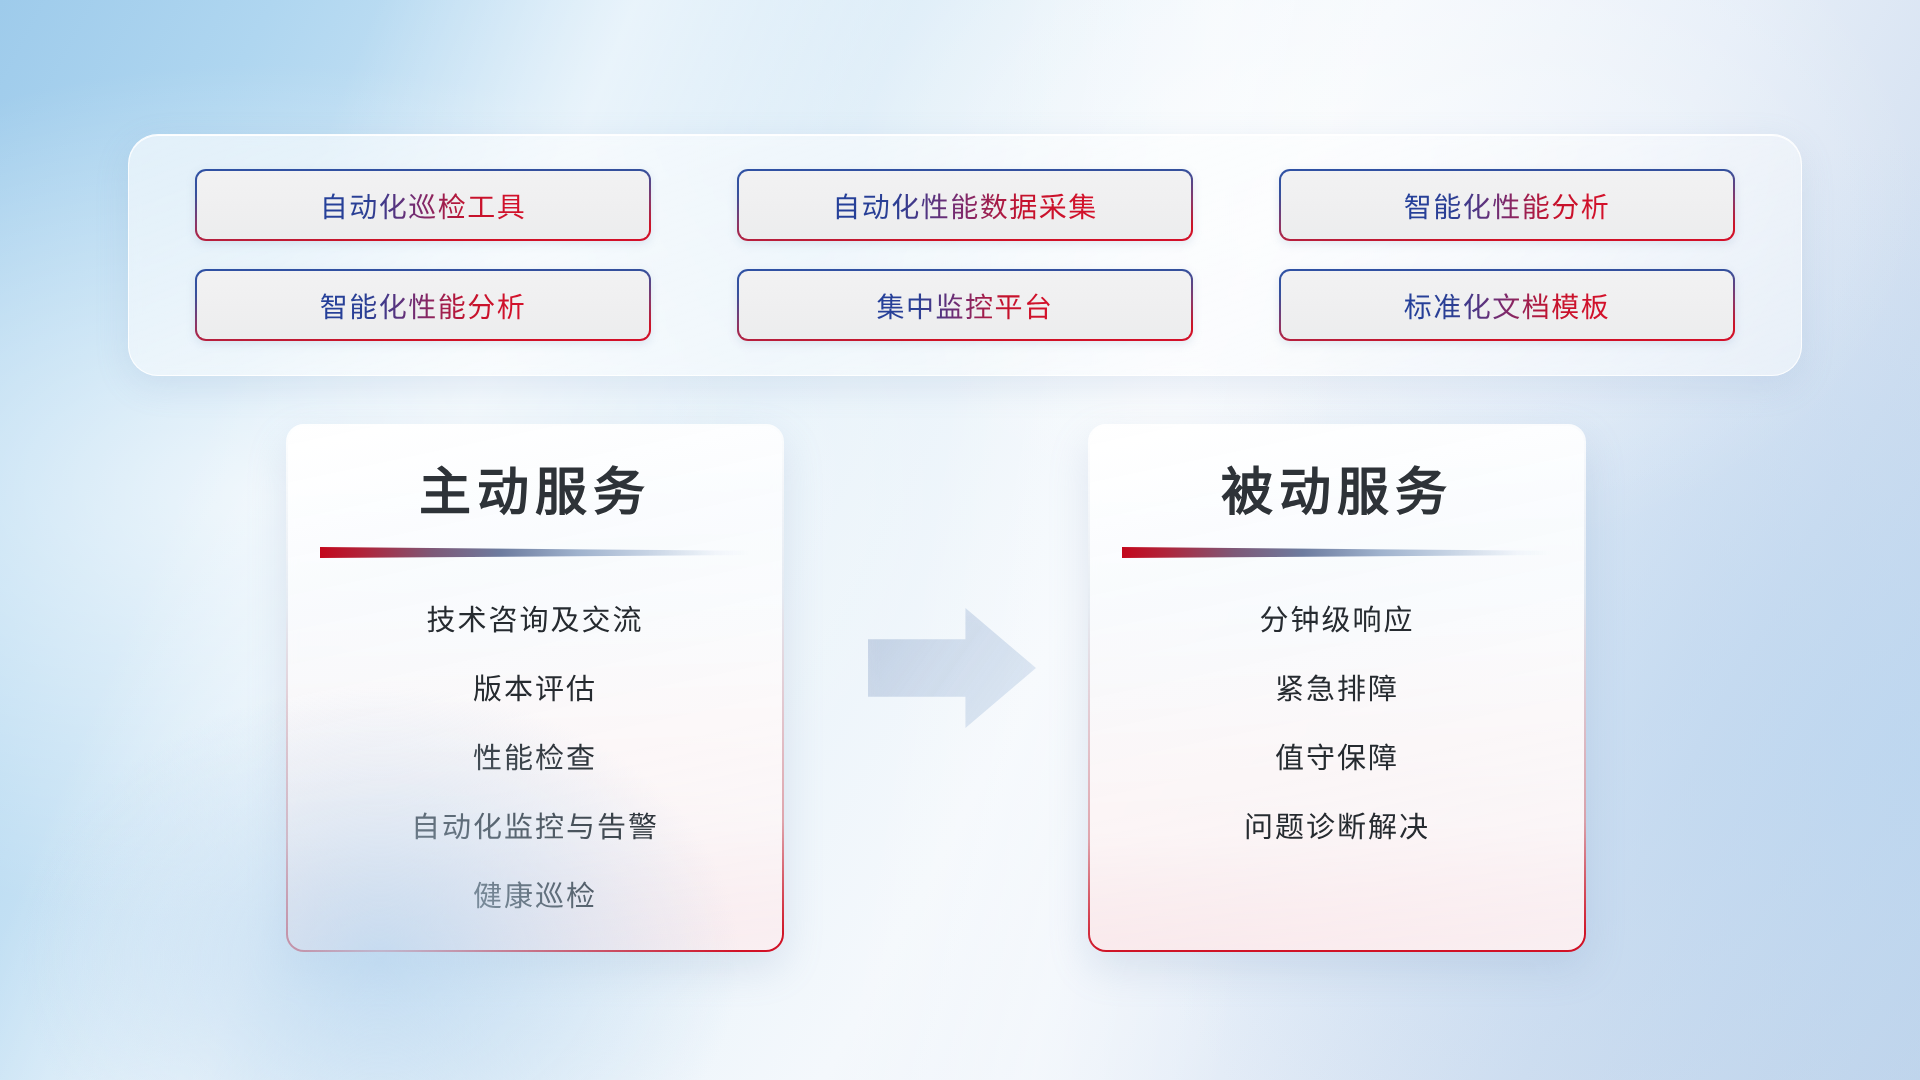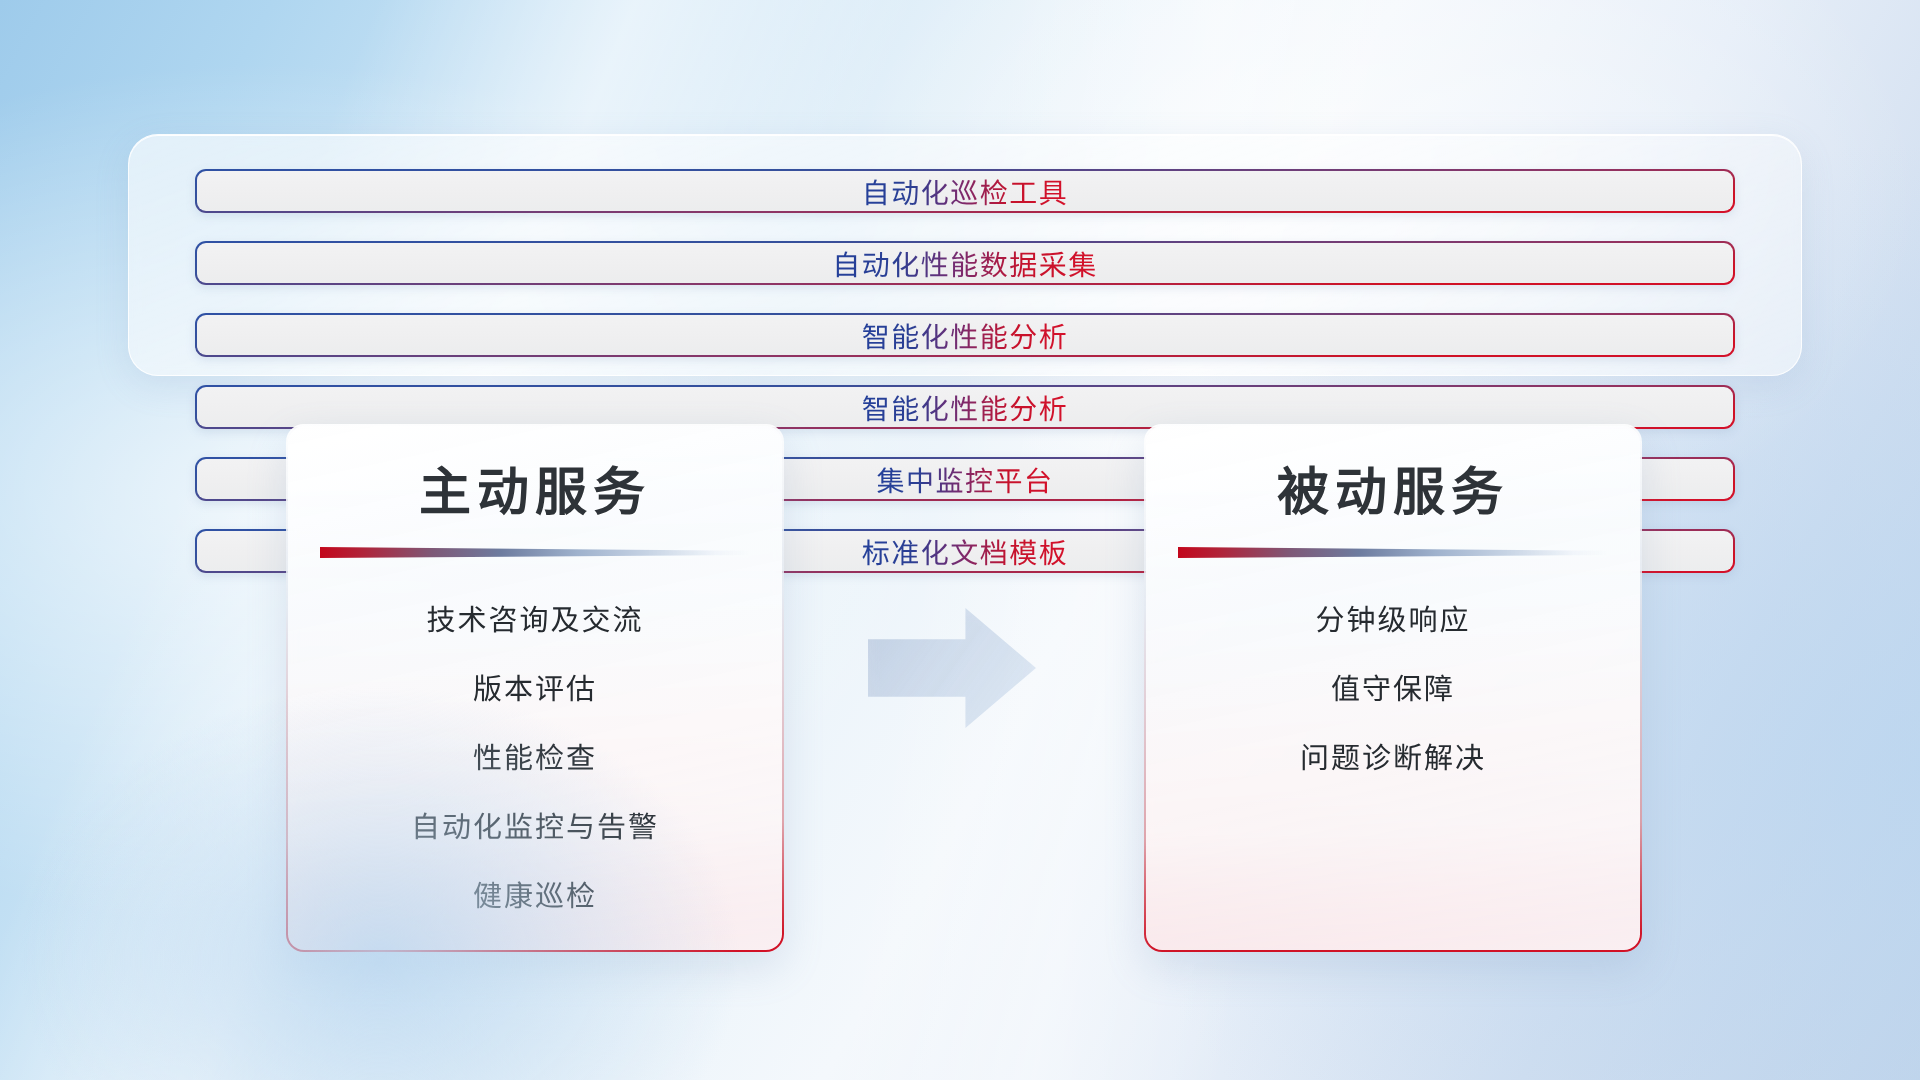--- a/index.html
+++ b/index.html
@@ -69,21 +69,21 @@
     box-shadow:
       0 10px 34px rgba(120,150,190,0.16),
       inset 0 1px 0 rgba(255,255,255,0.95);
     backdrop-filter: blur(6px);
   }
 
   .chip-grid {
     position: absolute;
     inset: 34px 66px 34px 66px;
     display: grid;
-    grid-template-columns: repeat(1, 1fr);
+    grid-template-columns: repeat(3, 1fr);
     grid-template-rows: repeat(2, 1fr);
     column-gap: 86px;
     row-gap: 28px;
   }
 
   
   .chip {
     position: relative;
     border-radius: 11px;
     padding: 2px;
@@ -135,21 +135,21 @@
         rgba(255,255,255,0.92) 0%,
         rgba(250,252,254,0.90) 30%,
         rgba(255,255,255,0.88) 62%,
         rgba(252,253,255,0.94) 100%);
     backdrop-filter: blur(5px);
     display: flex;
     flex-direction: column;
     align-items: center;
   }
   .card-left  { left: 286px; }
-  .card-right { left: 1144px; }
+  .card-right { left: 1088px; }
 
   .card-title {
     margin-top: 24px;
     font-size: 52px;
     font-weight: 700;
     letter-spacing: 6px;
     color: #2e3338;
     text-shadow: 0 1px 0 rgba(255,255,255,0.9);
   }
 
@@ -273,19 +273,20 @@
   <div class="flow-arrow"></div>
 
   <div class="card card-right">
     <div class="card-inner">
       <div class="card-title">被动服务</div>
       <div class="card-divider">
         <div class="bar"></div>
       </div>
       <ul class="card-list">
         <li>分钟级响应</li>
+        <li>紧急排障</li>
         <li>值守保障</li>
         <li>问题诊断解决</li>
       </ul>
     </div>
   </div>
 
 </div>
 
 </body></html>

